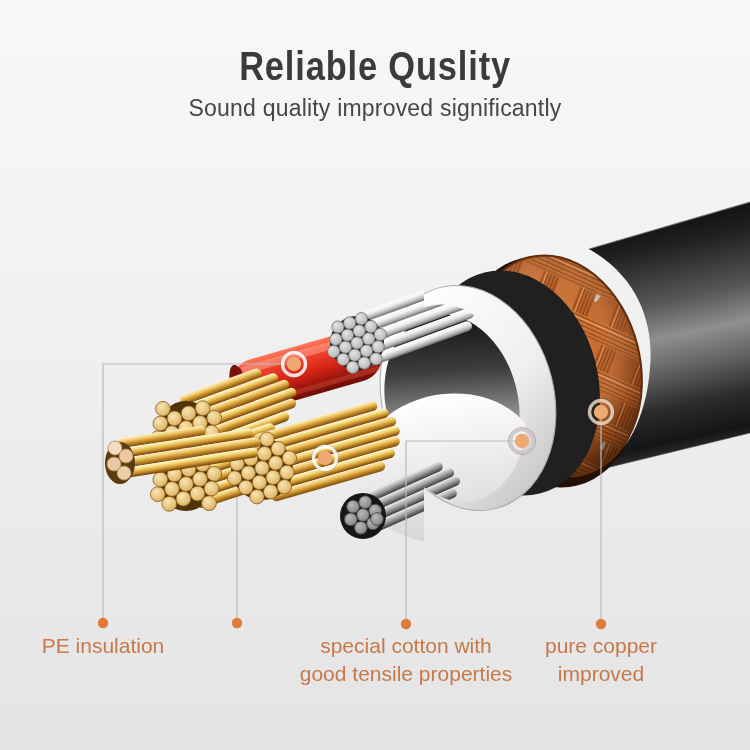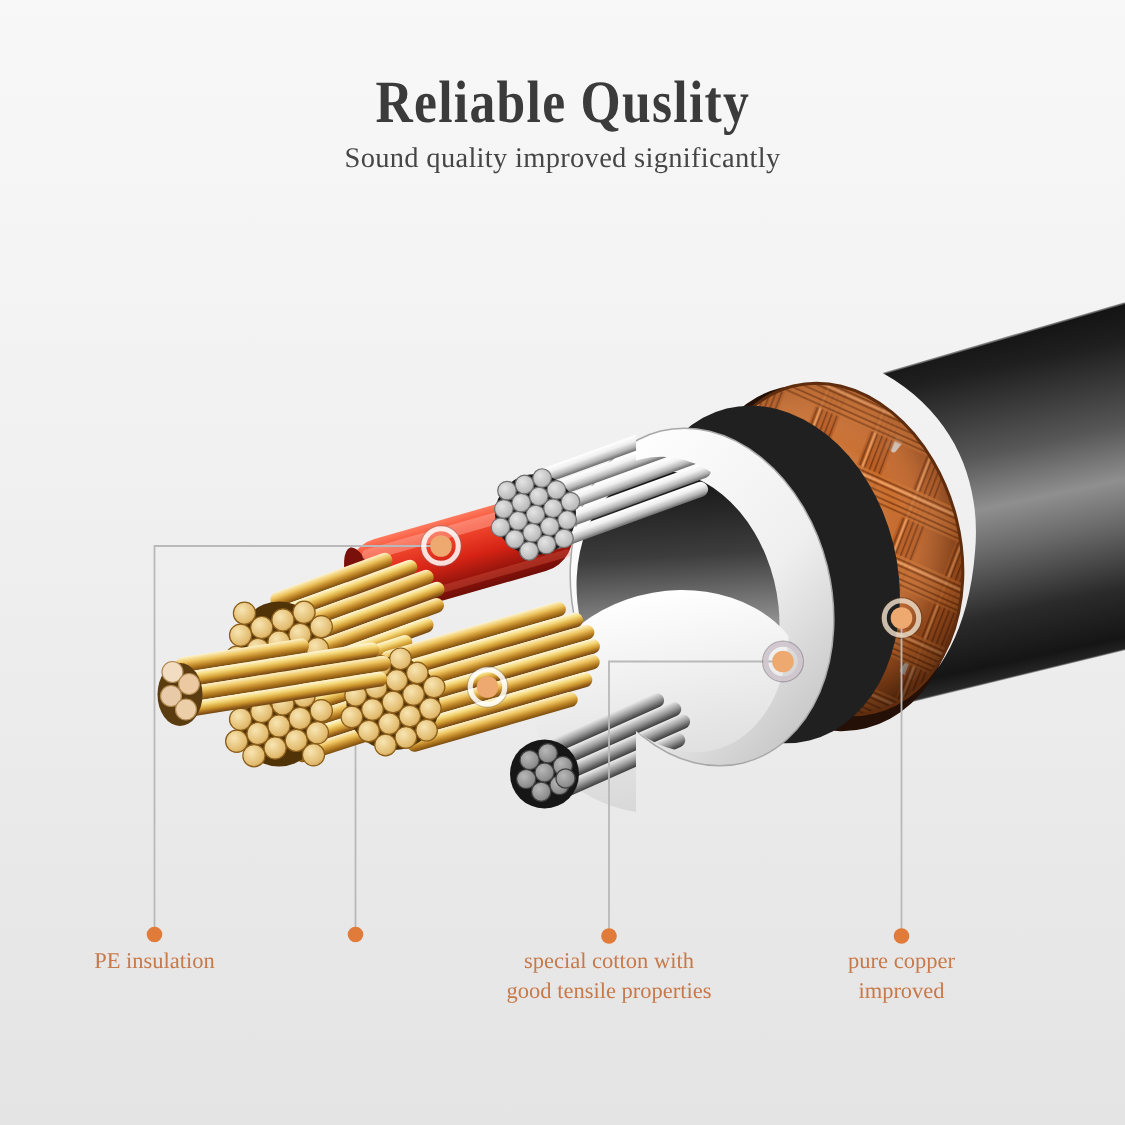--- a/index.html
+++ b/index.html
@@ -1,32 +1,32 @@
 <!DOCTYPE html>
 <html style="--label-color: #c7794a;"><head>
 <meta charset="utf-8">
 <style>
   html,body{margin:0;padding:0;background:#e9e9e9;}
   .stage{
     position:relative;width:750px;height:750px;margin:0 auto;overflow:hidden;
     background:linear-gradient(180deg,#f8f8f8 0%,#f1f1f1 40%,#e9e9e9 75%,#e4e4e4 100%);
-    font-family:Liberation Serif, serif;
+    font-family:Liberation Sans, sans-serif;
   }
   .hdr-title{
     position:absolute;top:44px;left:0;width:750px;text-align:center;
     font-size:40px;font-weight:bold;color:#3b3b3b;letter-spacing:1px;
   }
   .hdr-title .squeeze{display:inline-block;transform:scaleX(.86);transform-origin:center;}
   .hdr-sub{
     position:absolute;top:95px;left:0;width:750px;text-align:center;
-    font-size:19px;color:#464646;letter-spacing:.2px;
+    font-size:23px;color:#464646;letter-spacing:.2px;
   }
   .callout-label{
     position:absolute;top:632px;transform:translateX(-50%);
-    font-size:15px;line-height:1.32;text-align:center;white-space:pre-line;
+    font-size:21px;line-height:1.32;text-align:center;white-space:pre-line;
     color:var(--label-color,#c7794a);
   }
   .cable-svg{position:absolute;left:0;top:0;}
 </style>
 </head>
 <body>
 
 <div class="stage">
 
   <div class="hdr-title"><span class="squeeze">Reliable Quslity</span></div>

